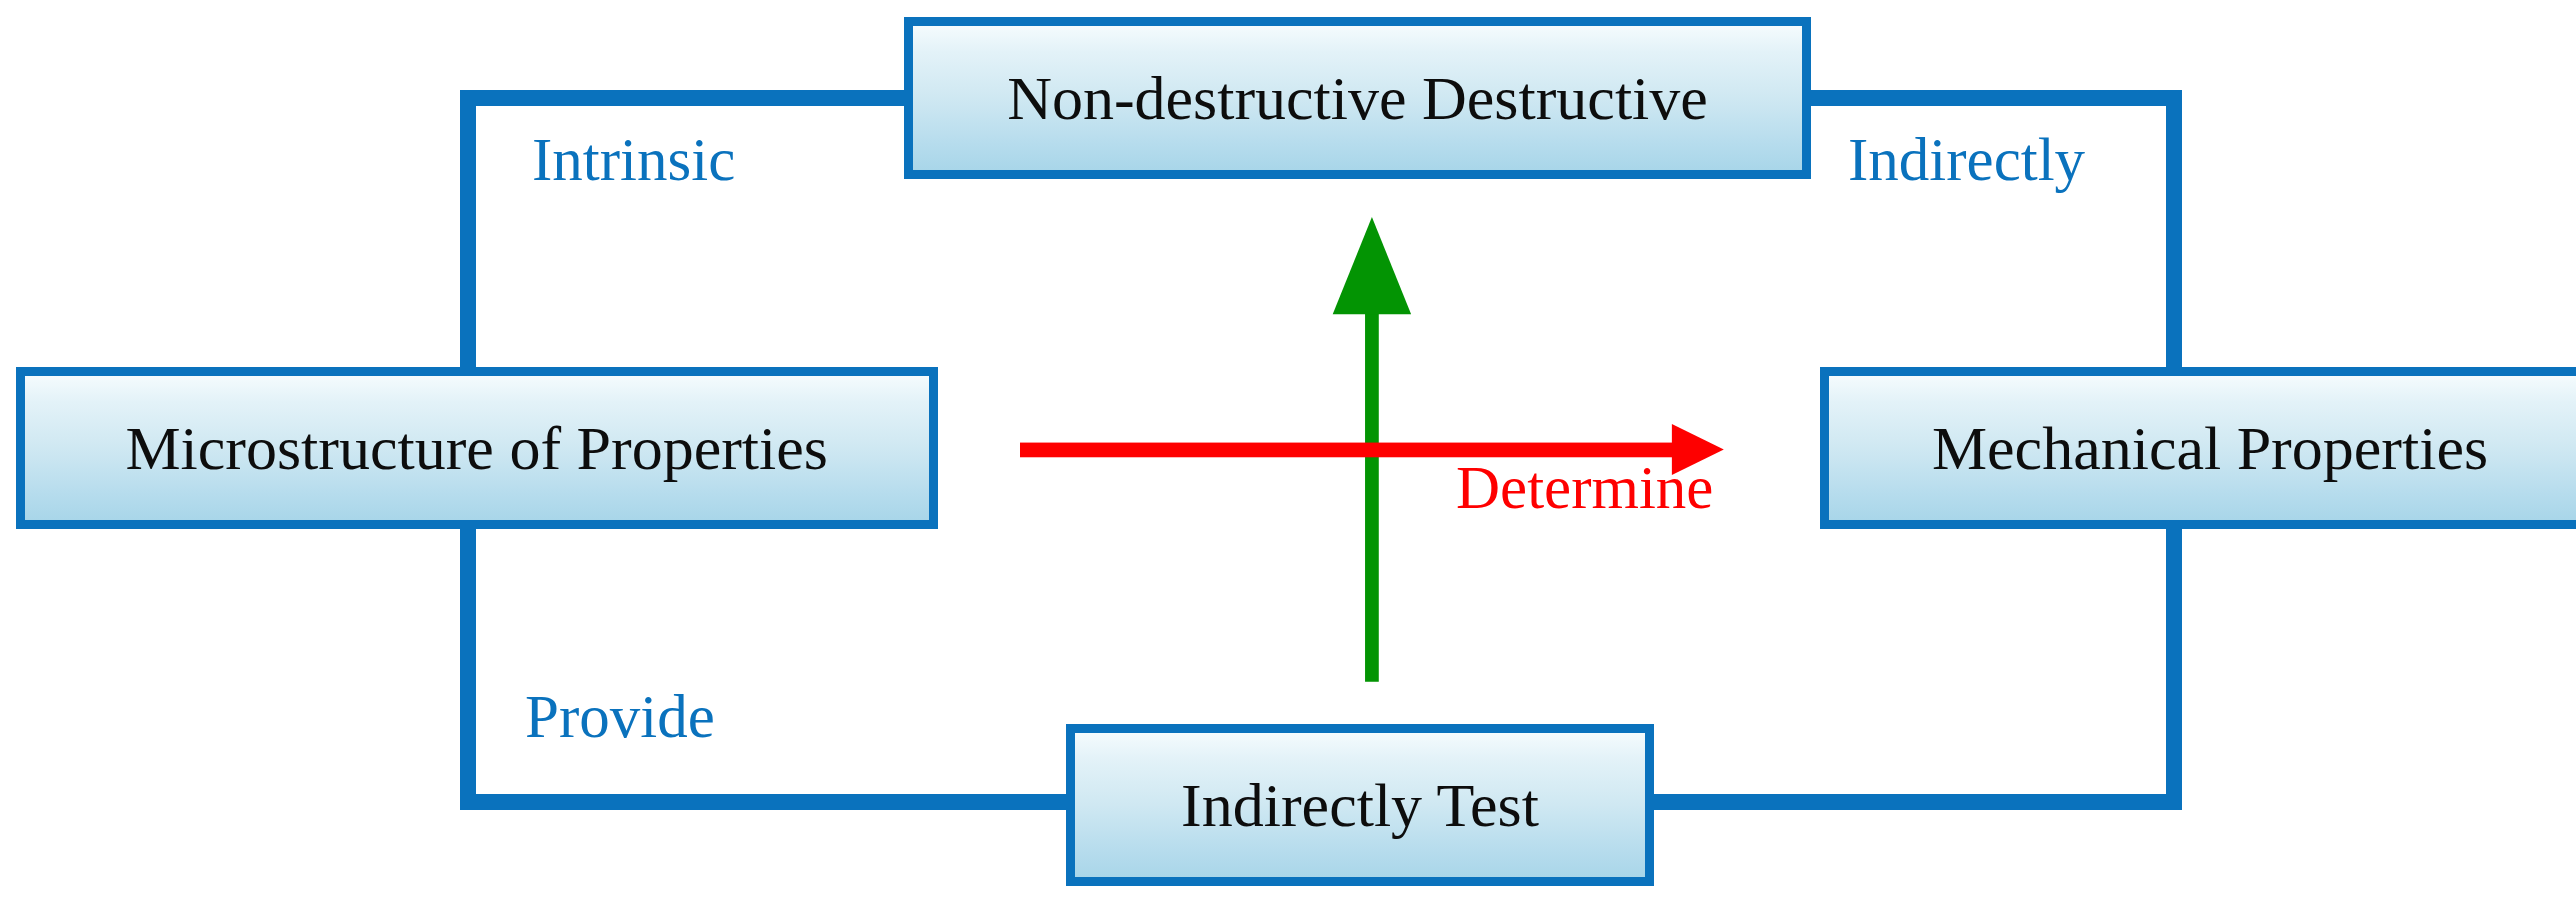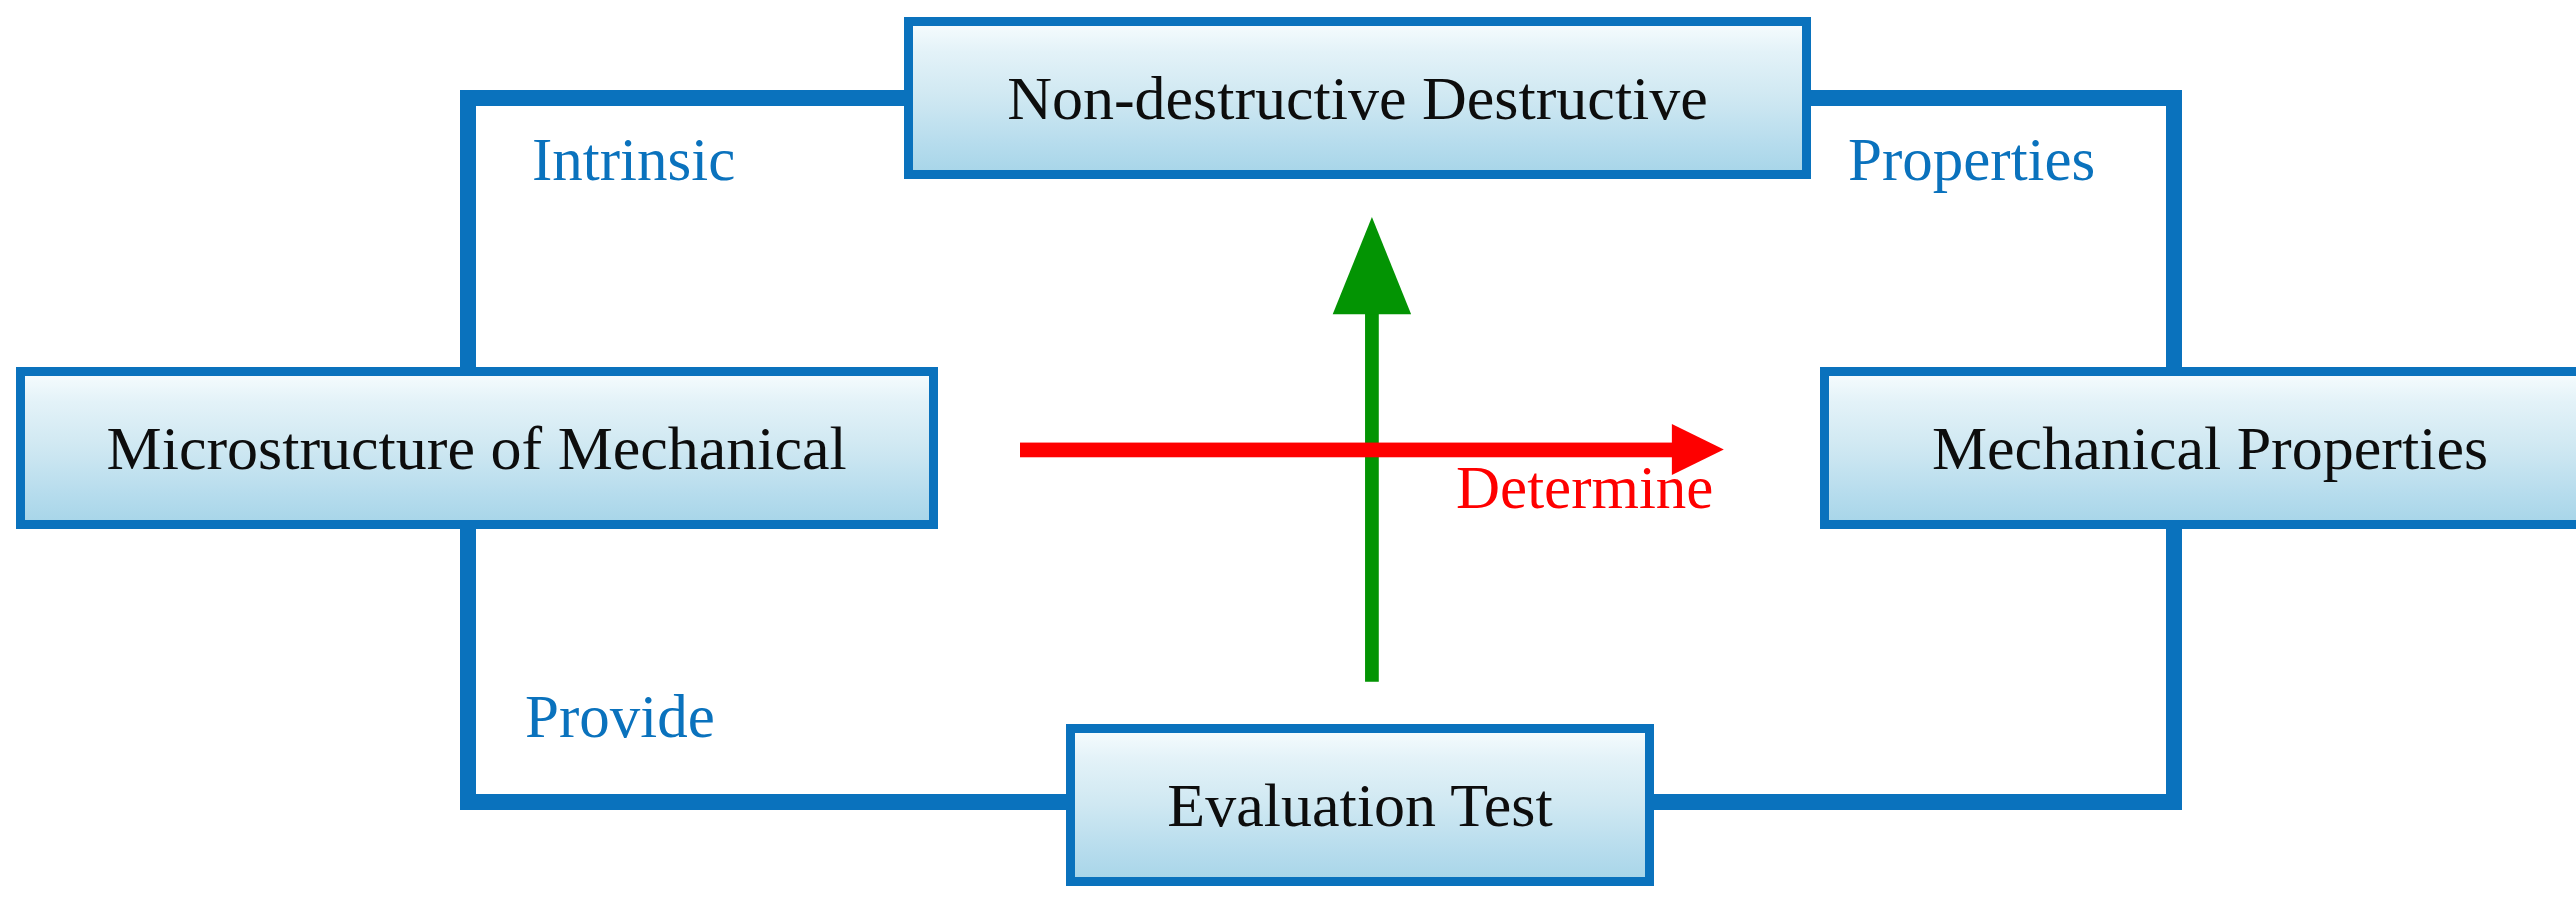--- a/index.html
+++ b/index.html
@@ -110,33 +110,33 @@
   <div class="conn" style="left:460px; top:794px; width:618px; height:15.7px;"></div>
 
   <div class="conn" style="left:1643px; top:794px; width:538px; height:15.7px;"></div>
   <div class="conn" style="left:2166px; top:482px; width:15.7px; height:328px;"></div>
 
   <div class="box" id="box-nde">
     <span class="label">Non-destructive Destructive</span>
   </div>
 
   <div class="box" id="box-micro">
-    <span class="label">Microstructure of Mechanical</span>
+    <span class="label">Microstructure of Properties</span>
   </div>
 
   <div class="box" id="box-mech">
     <span class="label">Mechanical Properties</span>
   </div>
 
   <div class="box" id="box-dt">
-    <span class="label">Evaluation Test</span>
+    <span class="label">Indirectly Test</span>
   </div>
 
   <div class="edge-label" id="label-intrinsic">Intrinsic</div>
-  <div class="edge-label" id="label-indirectly">Properties</div>
+  <div class="edge-label" id="label-indirectly">Indirectly</div>
   <div class="edge-label" id="label-directly">Provide</div>
 
   <svg class="arrow-svg" viewBox="0 0 760 480">
 
     <g>
       <rect x="352" y="55" width="14" height="425" fill="#039403"></rect>
       <polygon points="359,6 399,105 319,105" fill="#039403"></polygon>
     </g>
 
     <g>

